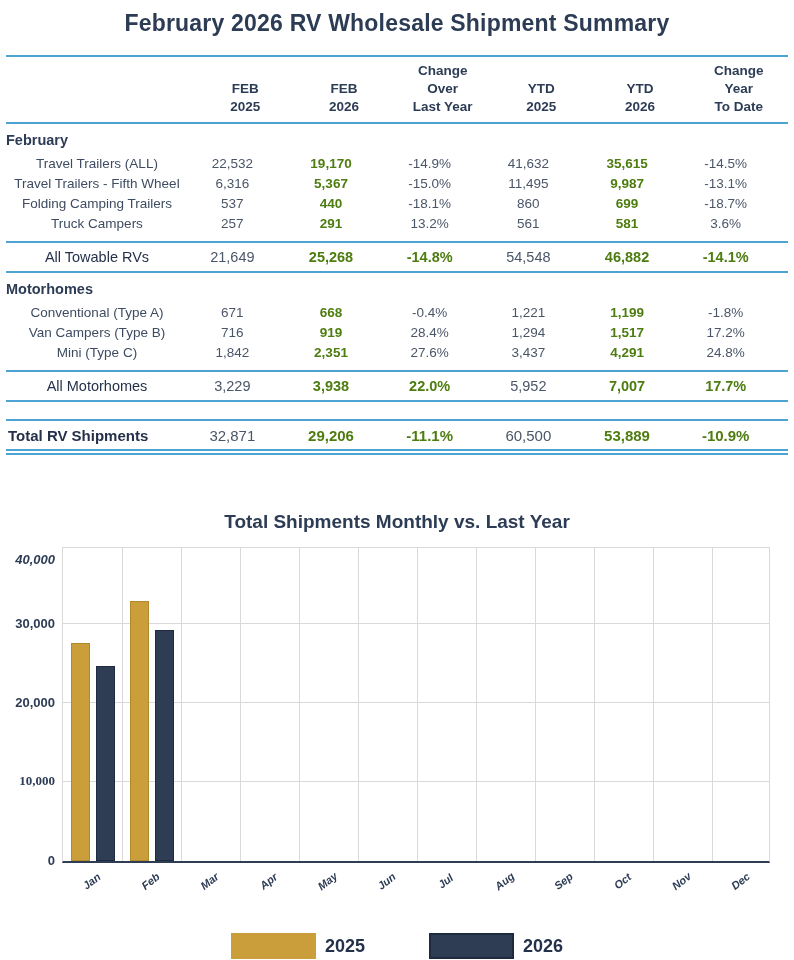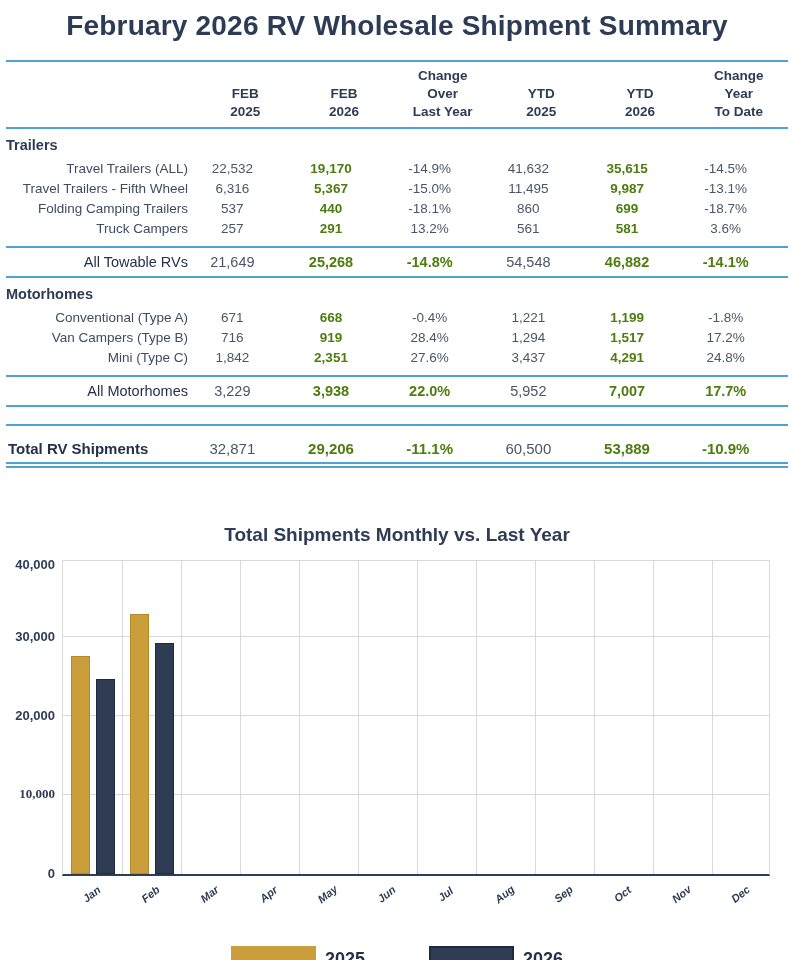--- a/index.html
+++ b/index.html
@@ -3,42 +3,42 @@
 <meta charset="utf-8">
 <style>
   * { box-sizing: border-box; }
   html,body { margin:0; padding:0; }
   body {
     width:794px; height:960px; background:#ffffff;
     font-family:"Liberation Sans", sans-serif;
     color:#2d3c55; overflow:hidden;
   }
   .page-title {
-    text-align:center; font-size:28px; font-weight:bold;
+    text-align:center; font-size:23px; font-weight:bold;
     color:#2d3c55; margin:10px 0 18px; letter-spacing:.2px;
   }
   .tbl { margin:0 6px; }
   .rule { border-top:2px solid #4da3d2; }
   .rule-gap { margin-top:2px; }
 
   .thead { display:flex; padding:5px 0 6px; }
   .hcol { flex:1; text-align:center; font-weight:bold; font-size:13.5px; line-height:18px; color:#2d3c55; }
   .hcol.first { flex:0 0 190px; }
   .hline { min-height:18px; }
 
   .trow { display:flex; align-items:center; height:20px; font-size:13.5px; }
-  .c-label { flex:0 0 190px; text-align:right; padding-right:8px; color:#3e4c61; }
+  .c-label { flex:0 0 190px; text-align:center; padding-right:8px; color:#3e4c61; }
   .c-val { flex:1; text-align:center; padding-right:26px; color:#4a5668; }
   .b { font-weight:bold; color:#4d7c0f; }
 
   .section-label { font-weight:bold; font-size:14.5px; color:#2d3c55; padding:8px 0 5px; }
 
   .total-row { height:28px; font-size:14.5px; }
   .total-row .c-label { font-weight:normal; color:#25314a; }
-  .grand-row { height:28px; font-size:15px;margin-top:8px; }
+  .grand-row { height:28px; font-size:15px; }
   .grand-row .c-label { text-align:left; padding-left:2px; font-weight:bold; color:#25314a; }
   .spacer { height:17px; }
   .mt8 { margin-top:8px; }
 
   .chart-title {
     text-align:center; font-weight:bold; font-size:19px;
     color:#2d3c55; margin-top:56px;
   }
   .chart-wrap { position:relative; margin:14px 0 0 62px; width:708px; }
   .plot {
@@ -104,21 +104,21 @@
     </div>
     <div class="hcol">
       <div class="hline">Change</div>
       <div class="hline">Year</div>
       <div class="hline">To Date</div>
     </div>
   </div>
 
   <div class="rule"></div>
 
-  <div class="section-label">Trailers</div>
+  <div class="section-label">February</div>
 
   <div class="trow">
     <div class="c-label">Travel Trailers (ALL)</div>
     <div class="c-val">22,532</div>
     <div class="c-val b">19,170</div>
     <div class="c-val">-14.9%</div>
     <div class="c-val">41,632</div>
     <div class="c-val b">35,615</div>
     <div class="c-val">-14.5%</div>
   </div>
@@ -239,21 +239,21 @@
       <div class="hline-g" style="bottom: 158px;"></div>
       <div class="hline-g" style="bottom: 237px;"></div>
       <div class="bar" style="left: 8px; height: 218px; background: rgb(201, 158, 59); border-color: rgb(179, 138, 42);"></div>
       <div class="bar" style="left: 33px; height: 195px; background: rgb(46, 61, 84); border-color: rgb(30, 43, 62);"></div>
       <div class="bar" style="left: 67px; height: 260px; background: rgb(201, 158, 59); border-color: rgb(179, 138, 42);"></div>
       <div class="bar" style="left: 92px; height: 231px; background: rgb(46, 61, 84); border-color: rgb(30, 43, 62);"></div>
       <div class="ylab" style="bottom: -7px;">0</div>
       <div class="ylab" style="bottom: 72px; font-family: Liberation Serif, serif;">10,000</div>
       <div class="ylab" style="bottom: 151px;">20,000</div>
       <div class="ylab" style="bottom: 230px;">30,000</div>
-      <div class="ylab" style="bottom: 302px;">40,000</div>
+      <div class="ylab" style="bottom: 294px; font-style: italic;">40,000</div>
     </div>
   <div class="xlabels">
       <div class="xlab" style="left: 0px;">Jan</div>
       <div class="xlab" style="left: 59px;">Feb</div>
       <div class="xlab" style="left: 118px;">Mar</div>
       <div class="xlab" style="left: 177px;">Apr</div>
       <div class="xlab" style="left: 236px;">May</div>
       <div class="xlab" style="left: 295px;">Jun</div>
       <div class="xlab" style="left: 354px;">Jul</div>
       <div class="xlab" style="left: 413px;">Aug</div>

